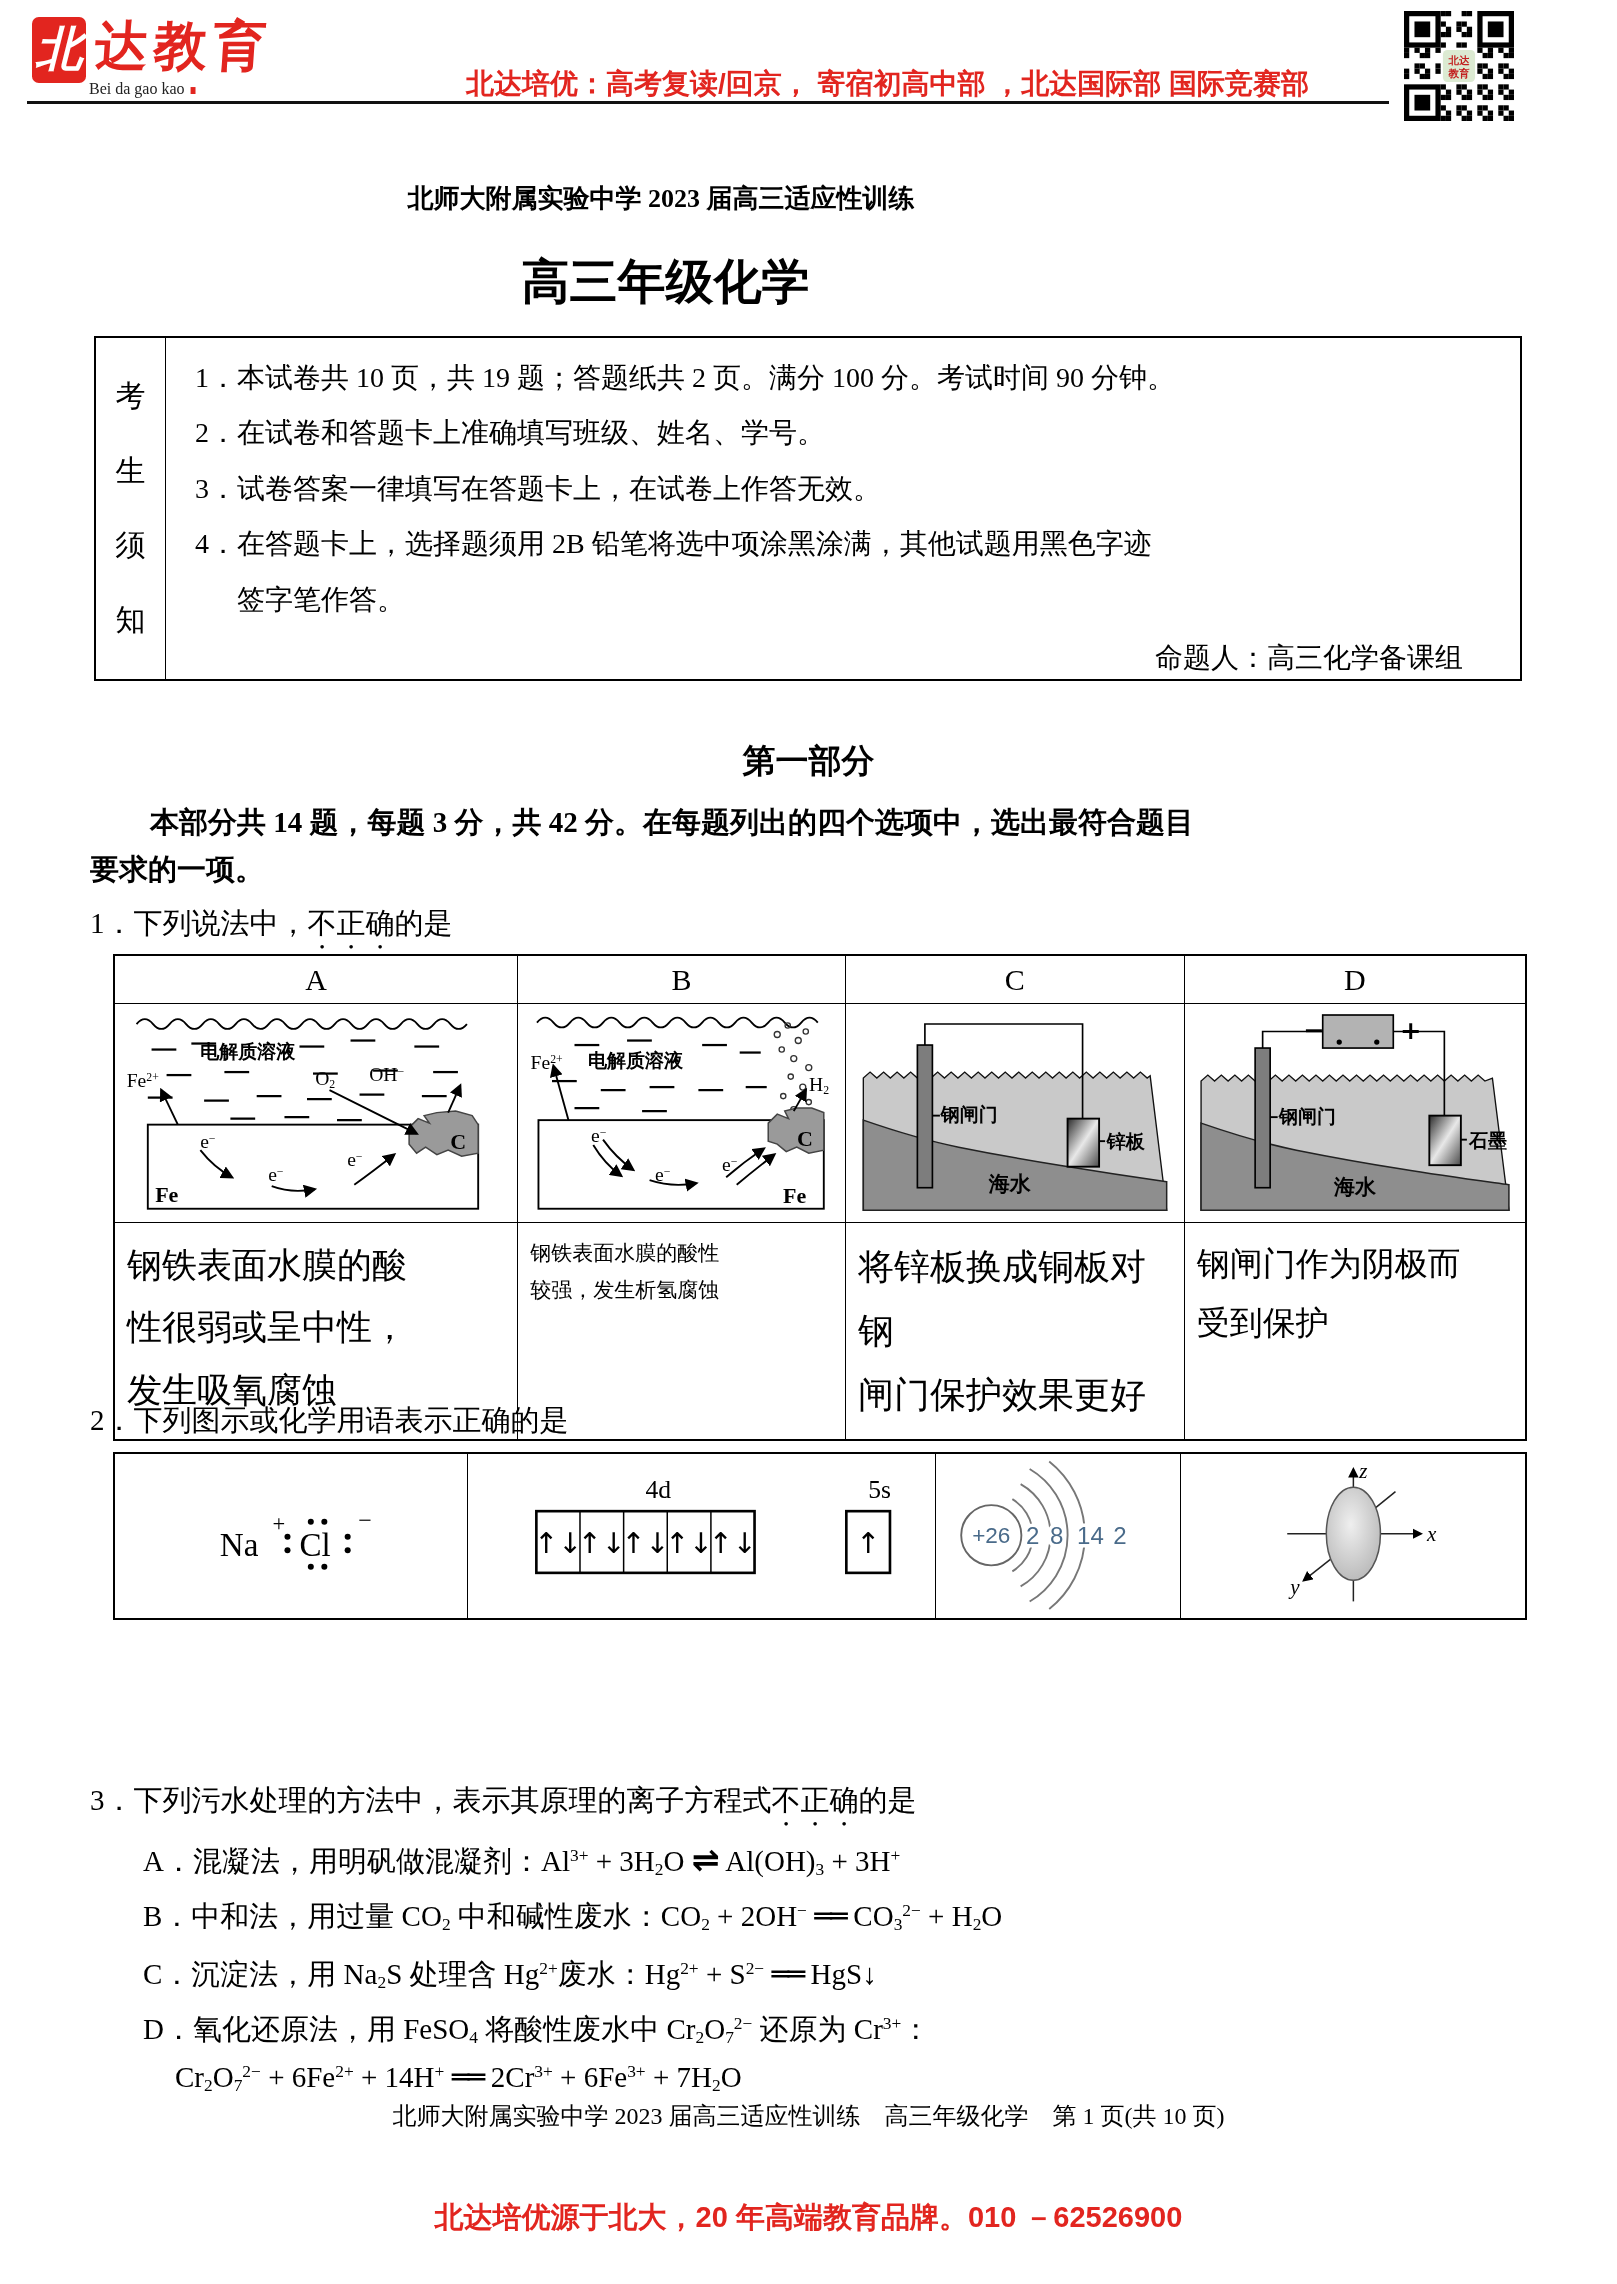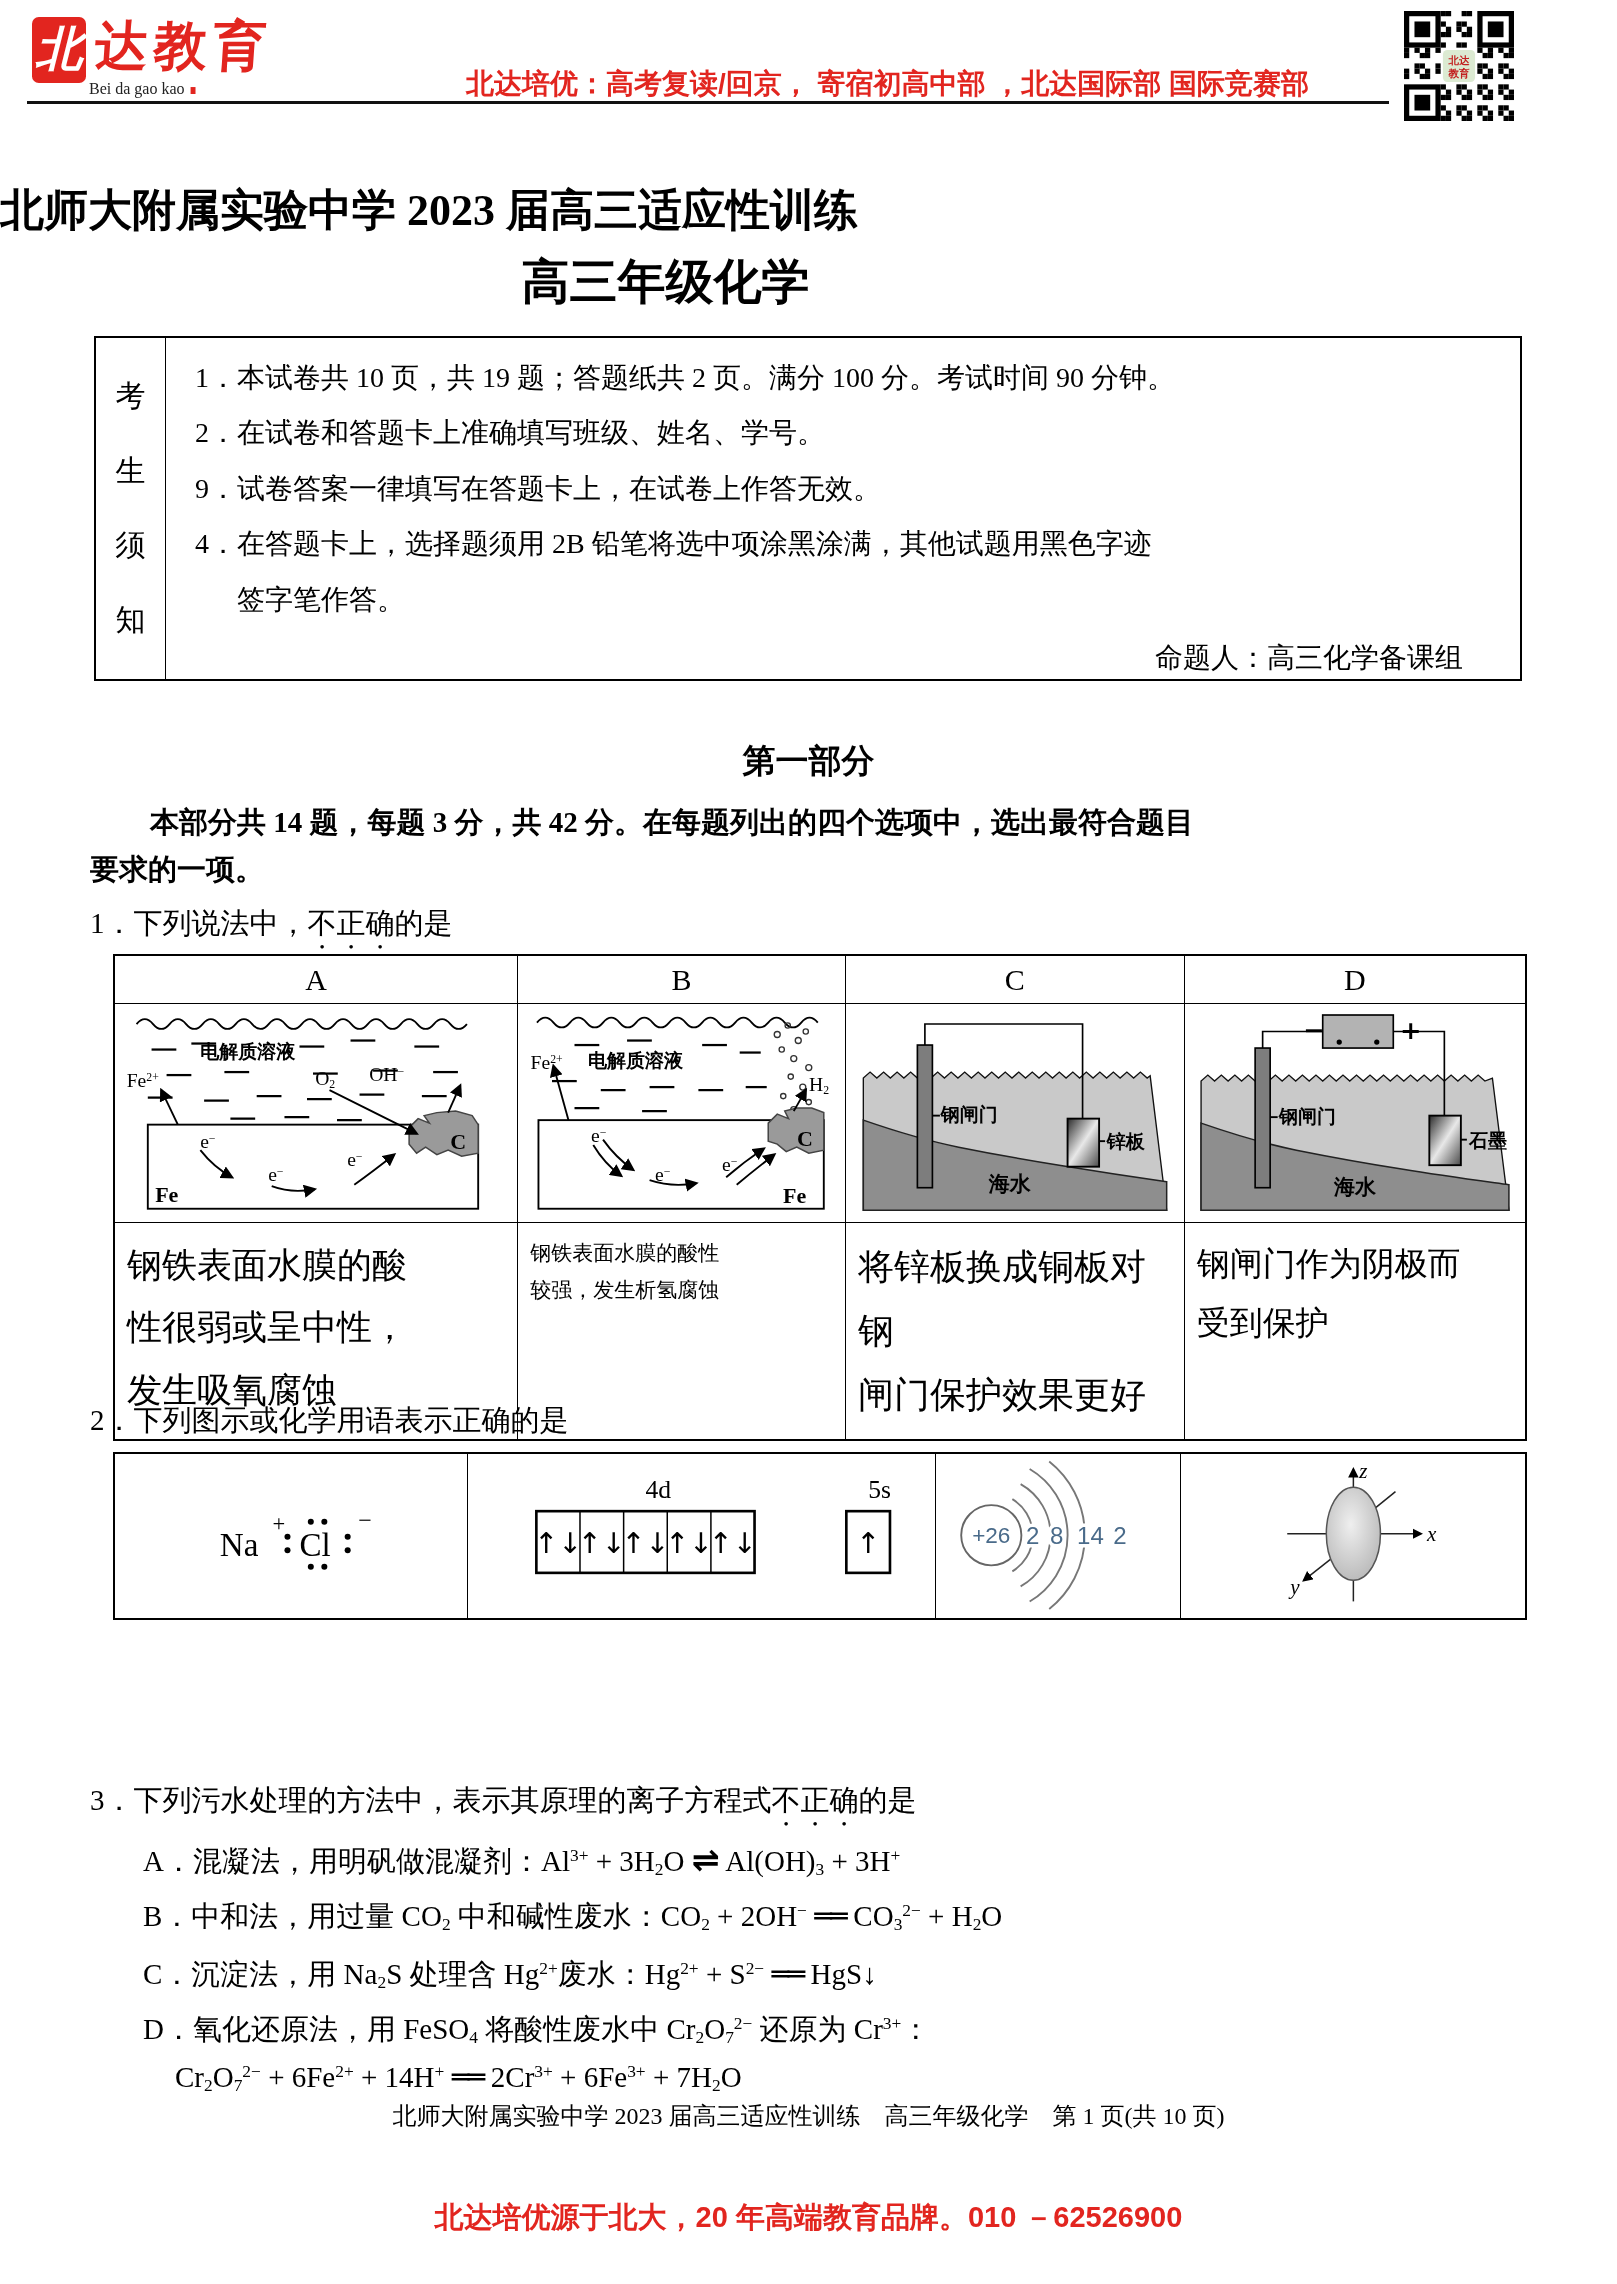--- a/index.html
+++ b/index.html
@@ -13,22 +13,22 @@
   .logo-name{color:#e2251f;font-size:53px;font-weight:bold;margin-left:9px;line-height:1.1;
         transform:skewX(-4deg);letter-spacing:6px;}
   .logo-sub{position:absolute;left:89px;top:80px;font-size:16px;color:#222;
         font-family:"Liberation Serif",serif;}
   .logo-sub .sq{color:#e2251f;font-size:14.3px;}
   .tagline{position:absolute;left:466px;top:65px;font-size:28px;font-weight:bold;color:#e2251f;
         font-family:"Liberation Sans",sans-serif;}
   .header-rule{position:absolute;left:27px;top:101px;width:1362px;height:3px;background:#111;}
   .qr{position:absolute;left:1404px;top:10.5px;width:110px;height:110px;}
   
-  .title1{position:absolute;top:181px;left:0;width:1322px;text-align:left;
-        font-size:44px;font-weight:bold;}
+  .title1{position:absolute;top:181px;left:0;width:1322px;text-align:center;
+        font-size:26px;font-weight:bold;}
   .title2{position:absolute;top:250px;left:0;width:1331px;text-align:center;
         font-size:48px;font-weight:bold;}
   
   .notice{position:absolute;left:94px;top:336px;width:1428px;height:345px;
         border:2.3px solid #000;display:flex;box-sizing:border-box;}
   .notice-label{width:69px;border-right:1.5px solid #000;display:flex;flex-direction:column;
         justify-content:space-around;align-items:center;font-size:30px;padding:21px 0;}
   .notice-body{flex:1;padding:12px 15px 7.5px 29px;font-size:28px;line-height:1.98;}
   .notice-item{padding-left:42px;text-indent:-42px;}
   .notice-author{text-align:right;padding-right:42px;margin-top:3px;}
@@ -230,21 +230,21 @@
   <div class="notice">
     <div class="notice-label">
       <div>考</div>
       <div>生</div>
       <div>须</div>
       <div>知</div>
     </div>
     <div class="notice-body">
       <div class="notice-item">1．本试卷共 10 页，共 19 题；答题纸共 2 页。满分 100 分。考试时间 90 分钟。</div>
       <div class="notice-item">2．在试卷和答题卡上准确填写班级、姓名、学号。</div>
-      <div class="notice-item">9．试卷答案一律填写在答题卡上，在试卷上作答无效。</div>
+      <div class="notice-item">3．试卷答案一律填写在答题卡上，在试卷上作答无效。</div>
       <div class="notice-item">4．在答题卡上，选择题须用 2B 铅笔将选中项涂黑涂满，其他试题用黑色字迹<br>签字笔作答。</div>
       <div class="notice-author">命题人：高三化学备课组</div>
     </div>
   </div>
 
   <div class="part-heading">第一部分</div>
   <div class="part-intro">本部分共 14 题，每题 3 分，共 42 分。在每题列出的四个选项中，选出最符合题目<br>要求的一项。</div>
 
   <div class="stem" style="top:904px;">1．下列说法中，<span class="emph">不正确</span>的是</div>
 

